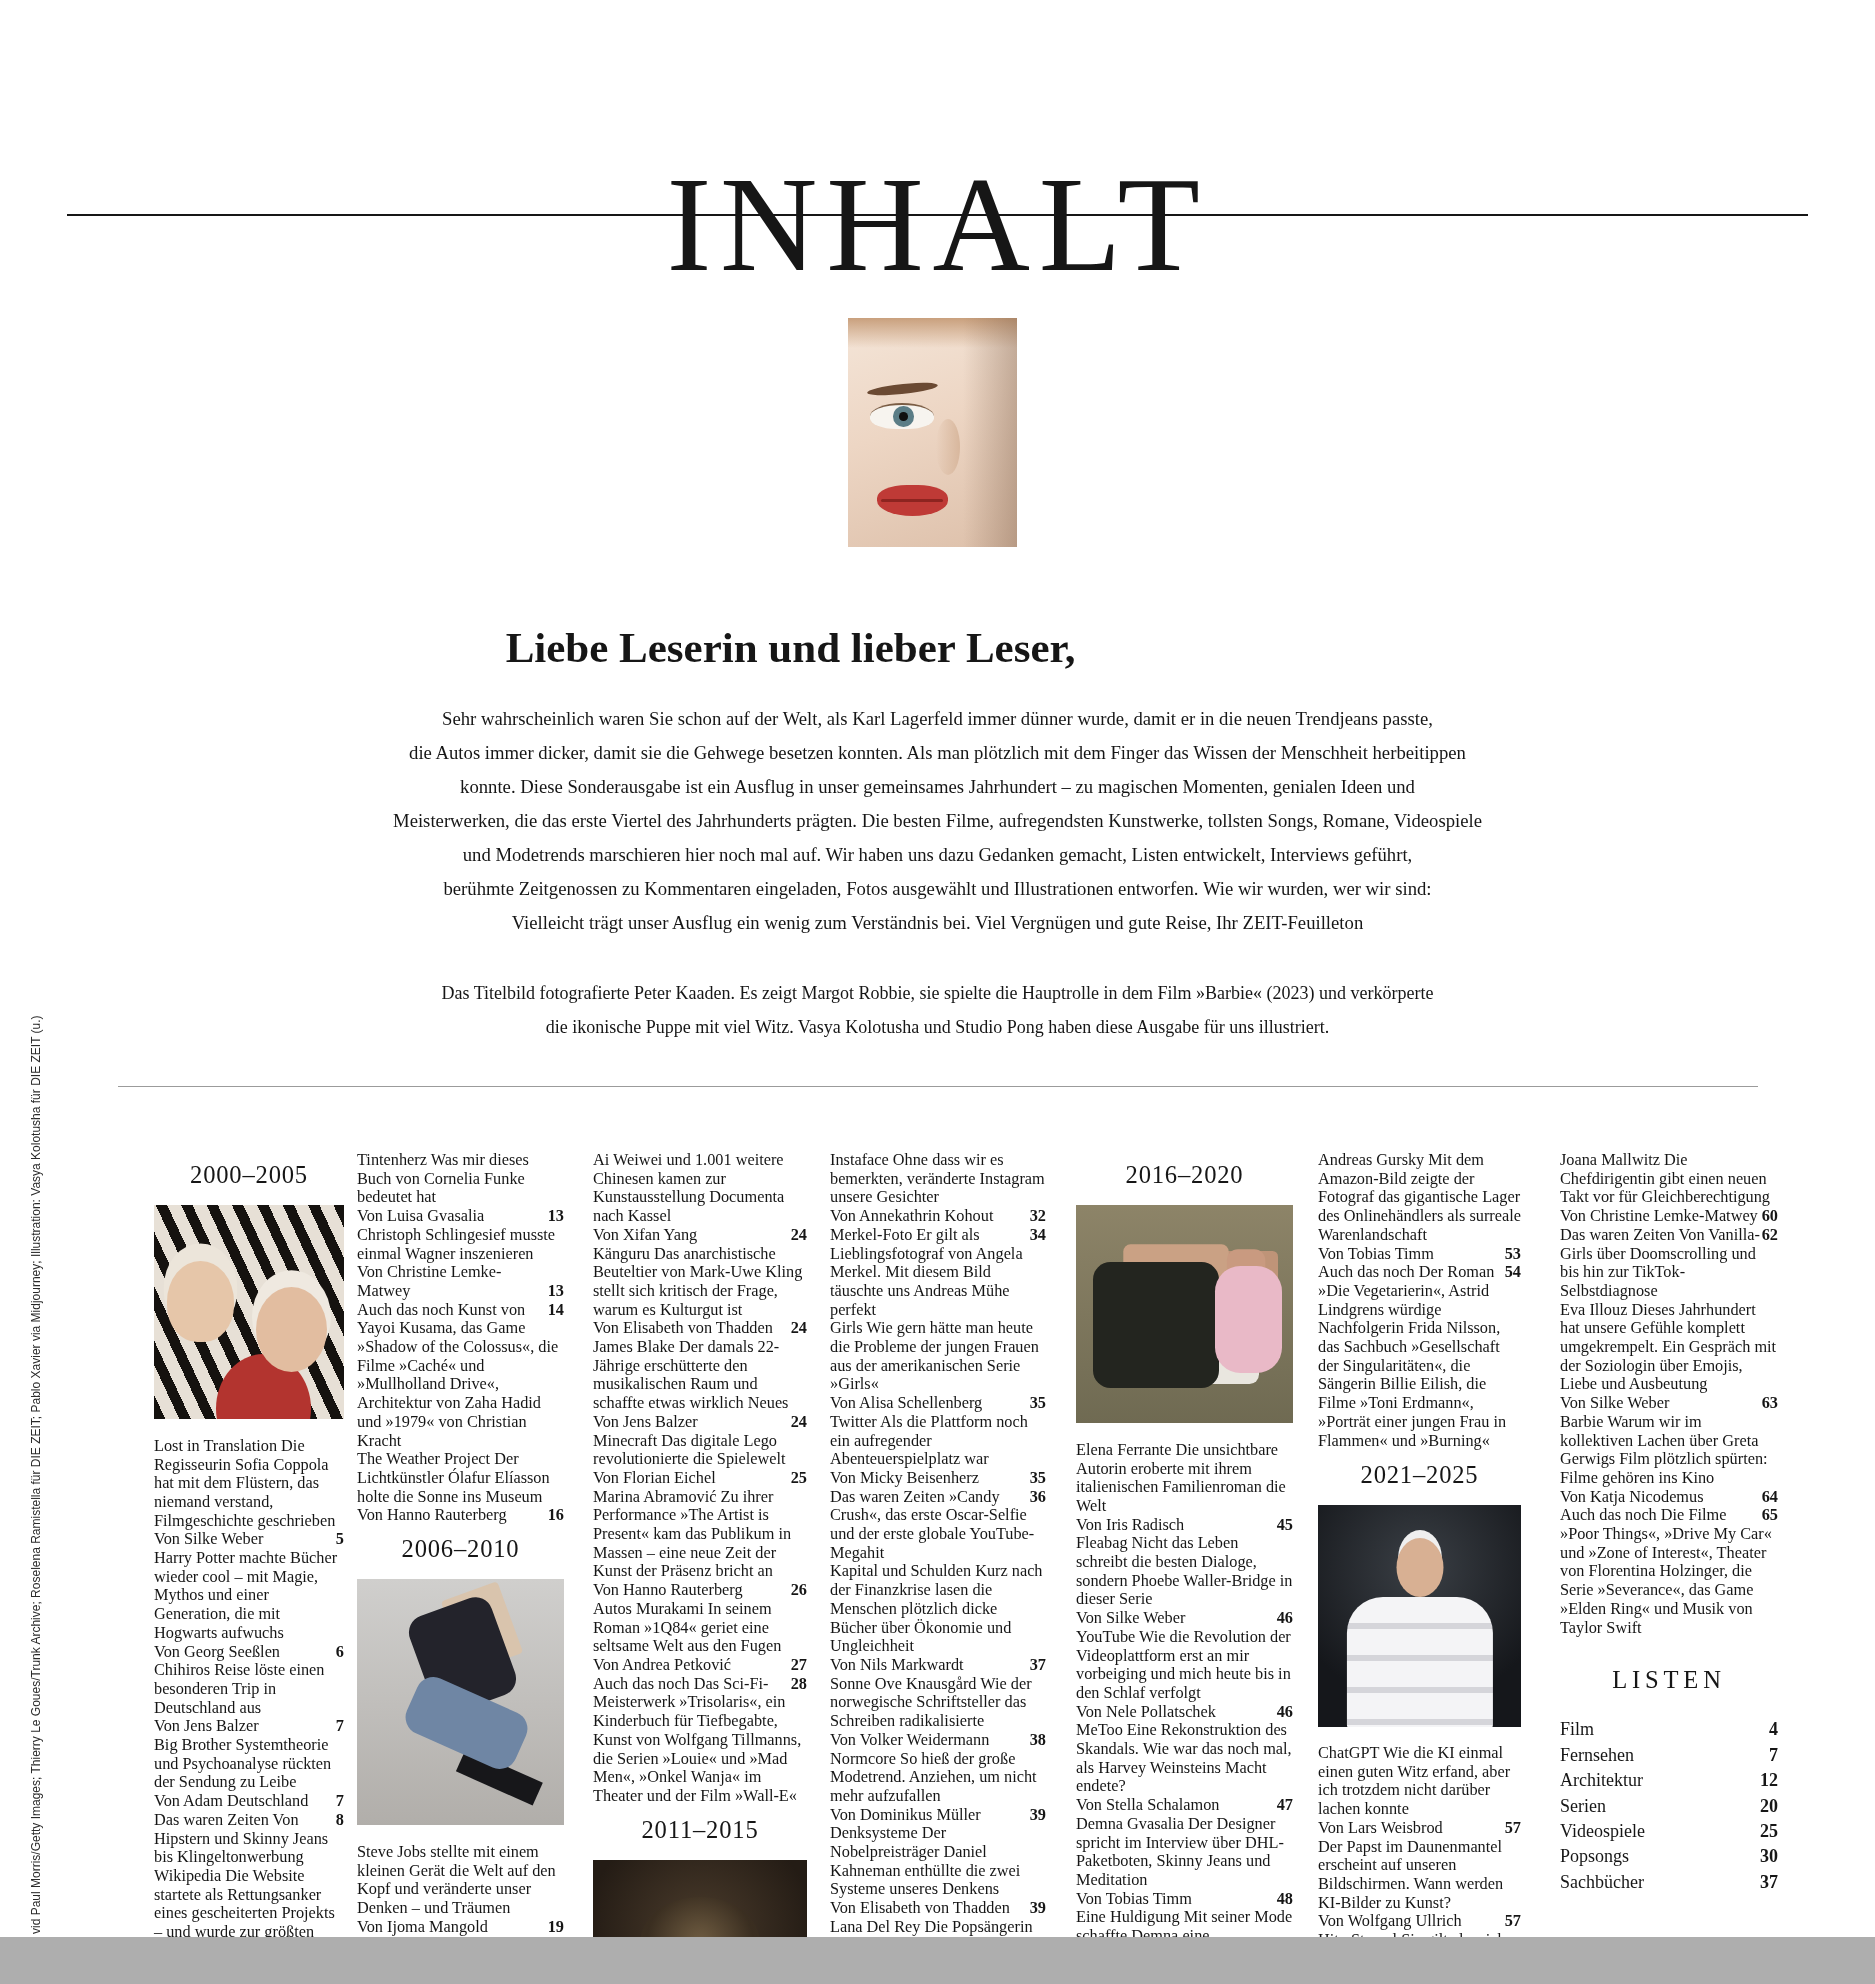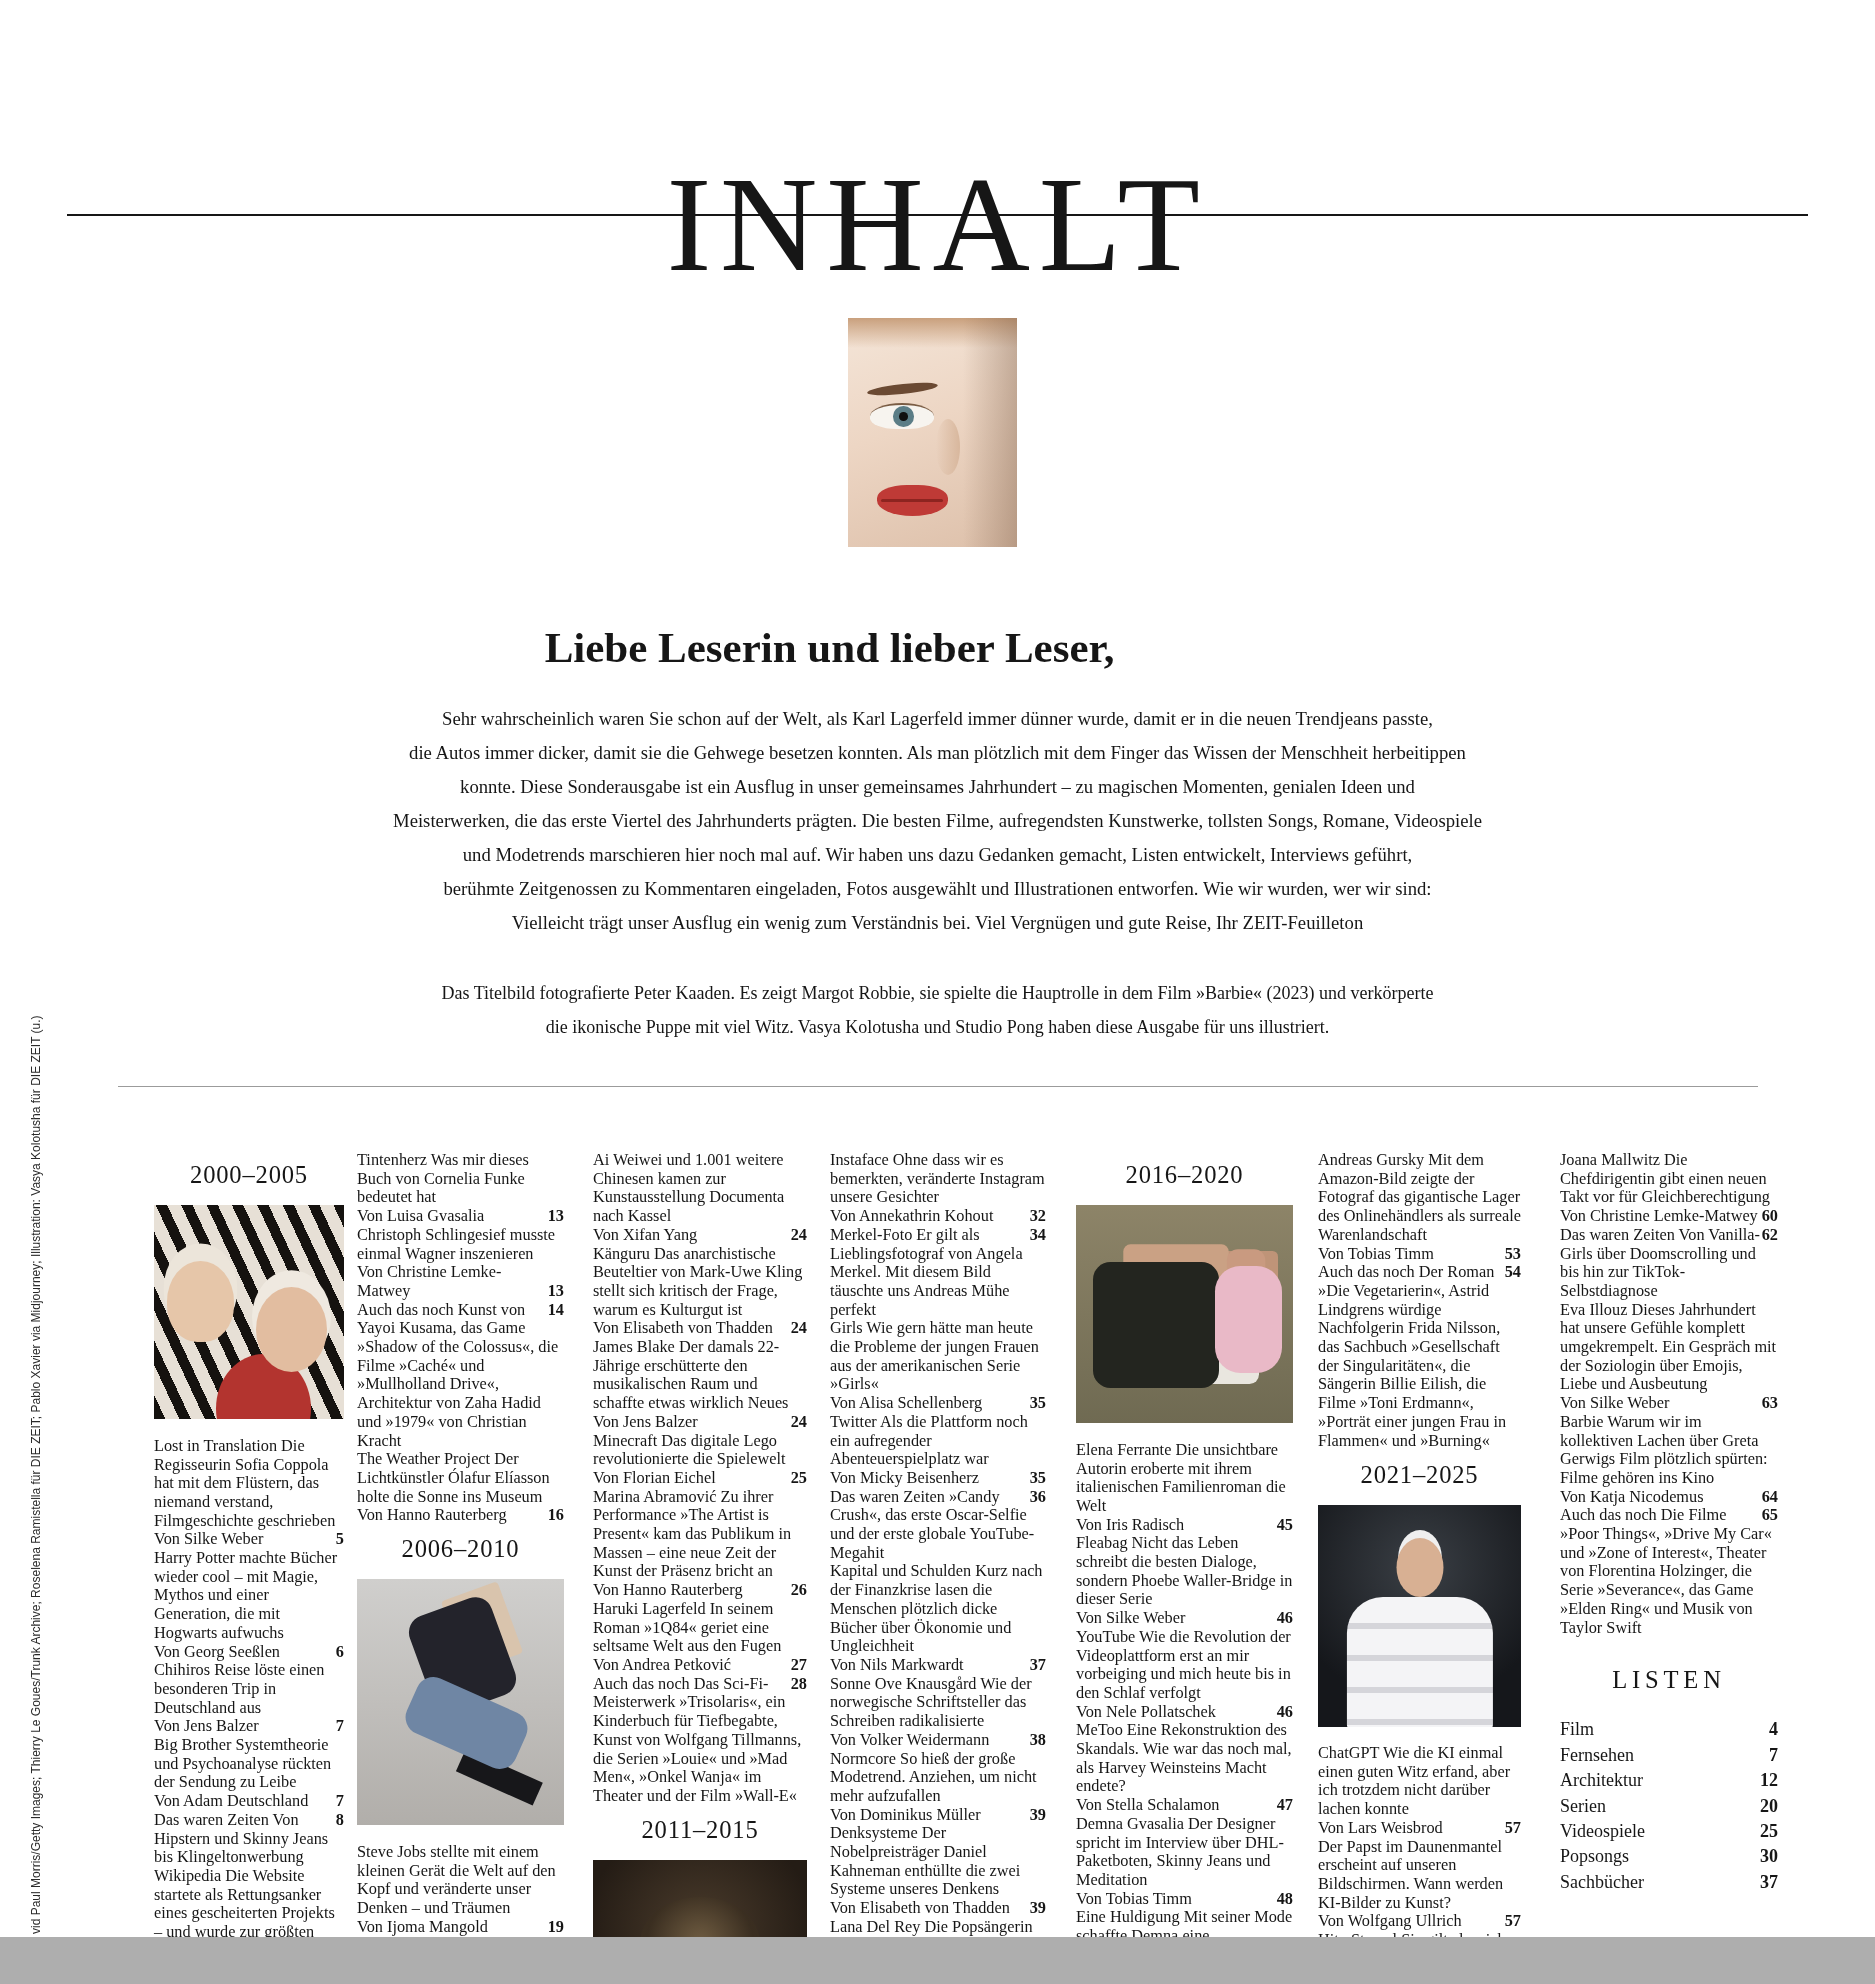--- a/index.html
+++ b/index.html
@@ -27,21 +27,21 @@
     background:#5b7d86;}
   #hero .pupil{position:absolute;left:6px;top:6px;width:8.7px;height:8.7px;border-radius:50%;
     background:#101010;}
   #hero .nose{position:absolute;left:52%;top:44%;width:24px;height:56px;border-radius:50%;
     background:linear-gradient(to right,rgba(216,183,157,0),#d8b79d);}
   #hero .lips{position:absolute;left:17%;top:73%;width:42%;height:31px;
     background:#bf3a36;border-radius:42% 42% 50% 50%;}
   #hero .lips:after{content:"";position:absolute;left:6%;top:44%;width:88%;height:2.8px;
     background:#8d2420;border-radius:1.6px;}
   
-  #greeting{left:0;top:588px;width:1581px;text-align:center;font-size:43px;line-height:1.1;padding-left:39px;}
+  #greeting{left:0;top:588px;width:1581px;text-align:center;font-size:43px;line-height:1.1;}
   #intro{left:0;top:702px;width:1875px;text-align:center;font-size:18.7px;line-height:34px;}
   #cover-credit{left:0;top:976px;width:1875px;text-align:center;font-size:18px;line-height:34px;}
   #rule-mid{left:118px;top:1086px;width:1640px;height:1.2px;background:#9b9b9b;}
   
   .col{position:absolute;top:1151px;font-size:16.3px;line-height:18.7px;text-align:left;hyphens:auto;}
   #col1{left:154px;width:190px;}
   #col2{left:357px;width:207px;}
   #col3{left:593px;width:214px;}
   #col4{left:830px;width:216px;}
   #col5{left:1076px;width:217px;}
@@ -190,21 +190,21 @@
         <span class="pg">24</span>
       </span></p>
     <p class="entry"><b>Minecraft</b> Das digitale Lego revolutionierte die Spielewelt<span class="tail">
         <span>Von Florian Eichel</span>
         <span class="pg">25</span>
       </span></p>
     <p class="entry"><b>Marina Abramović</b> Zu ihrer Performance »The Artist is Present« kam das Publikum in Massen – eine neue Zeit der Kunst der Präsenz bricht an<span class="tail">
         <span>Von Hanno Rauterberg</span>
         <span class="pg">26</span>
       </span></p>
-    <p class="entry"><b>Haruki Lagerfeld</b> In seinem Roman »1Q84« geriet eine seltsame Welt aus den Fugen<span class="tail">
+    <p class="entry"><b>Autos Murakami</b> In seinem Roman »1Q84« geriet eine seltsame Welt aus den Fugen<span class="tail">
         <span>Von Andrea Petković</span>
         <span class="pg">27</span>
       </span></p>
     <p class="entry"><b>Auch das noch</b><span class="pg-inline">28</span> Das Sci-Fi-Meisterwerk »Trisolaris«, ein Kinderbuch für Tiefbegabte, Kunst von Wolfgang Tillmanns, die Serien »Louie« und »Mad Men«, »Onkel Wanja« im Theater und der Film »Wall-E«</p>
     <div class="section">2011–2015</div>
     <div class="img img-etch" title="dark etching artwork"></div>
   </div>
 <div id="col4" class="col">
     <p class="entry"><b>Instaface</b> Ohne dass wir es bemerkten, veränderte Instagram unsere Gesichter<span class="tail">
         <span>Von Annekathrin Kohout</span>

